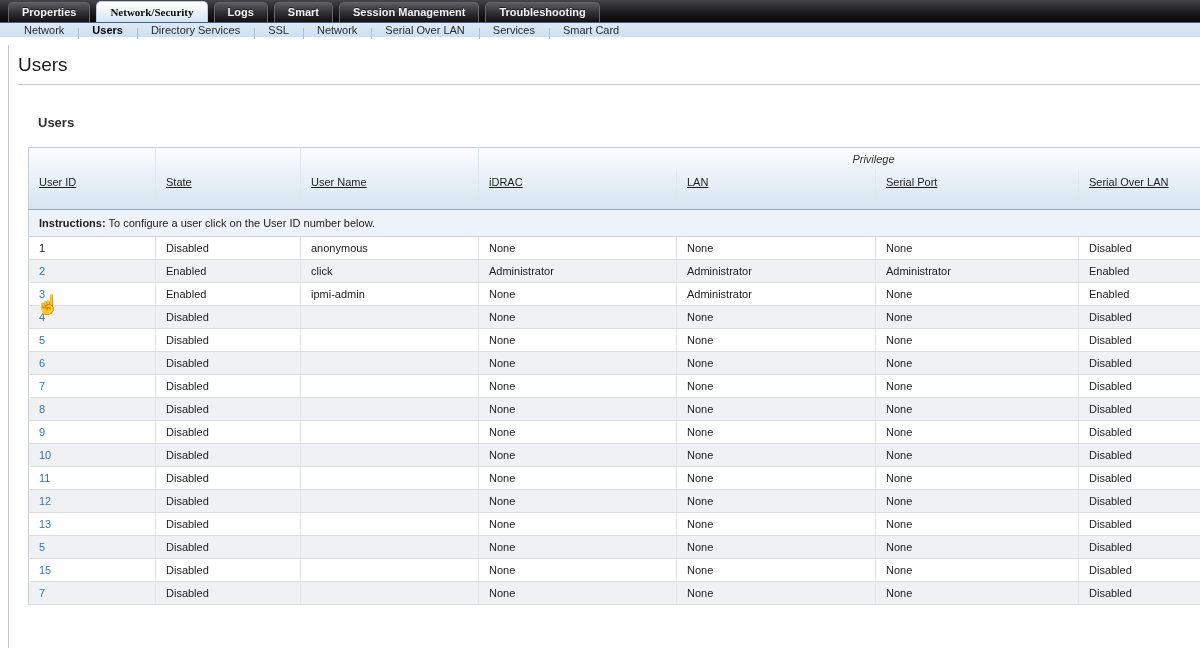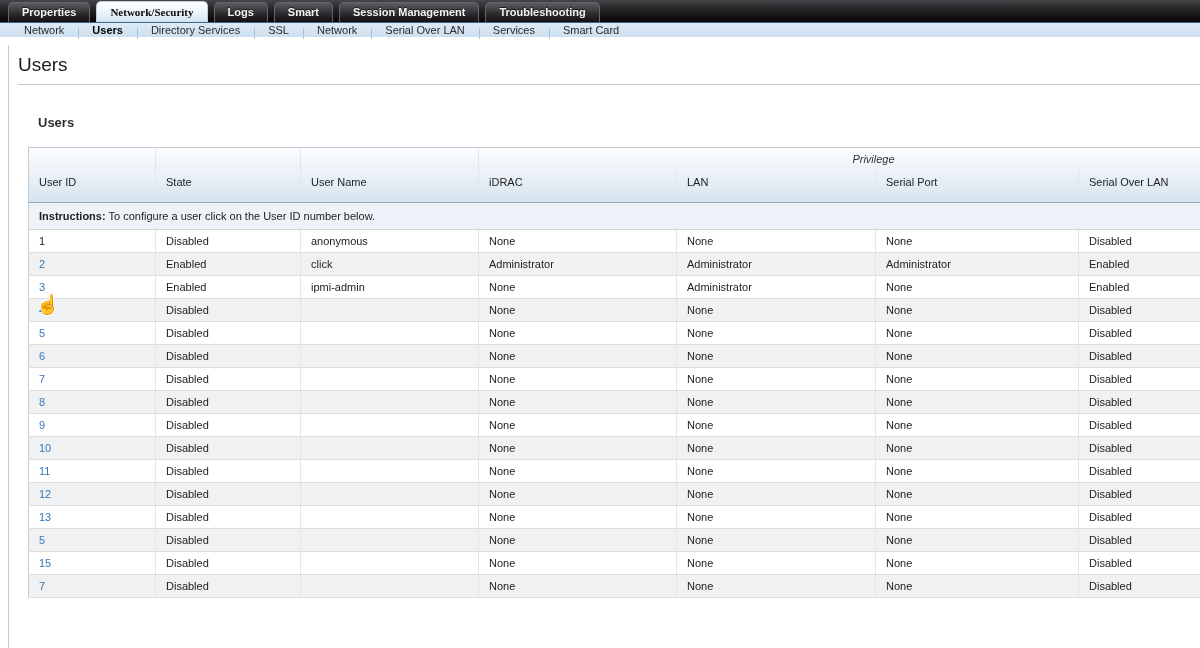--- a/index.html
+++ b/index.html
@@ -58,25 +58,26 @@
   }
   th,td{overflow:hidden;white-space:nowrap;}
   tr.group-row th{
     height:19px;
     background:linear-gradient(#fcfdfe,#ecf3f9);
     border-right:1px solid #dee7ee;
     font-size:11px;font-style:italic;font-weight:normal;color:#333;
     text-align:center;
   }
   tr.cols-row th{
-    height:25px;padding:0 0 8px 10px;text-align:left;
+    height:25px;padding:0 0 15px 10px;text-align:left;
     font-size:11px;font-weight:normal;color:#1e1e1e;
     background:linear-gradient(#eef4f9,#d6e4ef);
     border-right:1px solid #dee7ee;
     border-bottom:1px solid #93a9bc;
+    text-decoration:underline;
   }
   tr.instr-row td{
     background:#eef3f9;padding:7px 10px;font-size:11px;color:#222;
     border-bottom:1px solid #cfd4d9;
   }
   tr.data-row td{
     height:22px;padding:0 0 0 10px;
     border-bottom:1px solid #dcdddd;border-right:1px solid #e4e5e6;
     background:#ffffff;
   }

